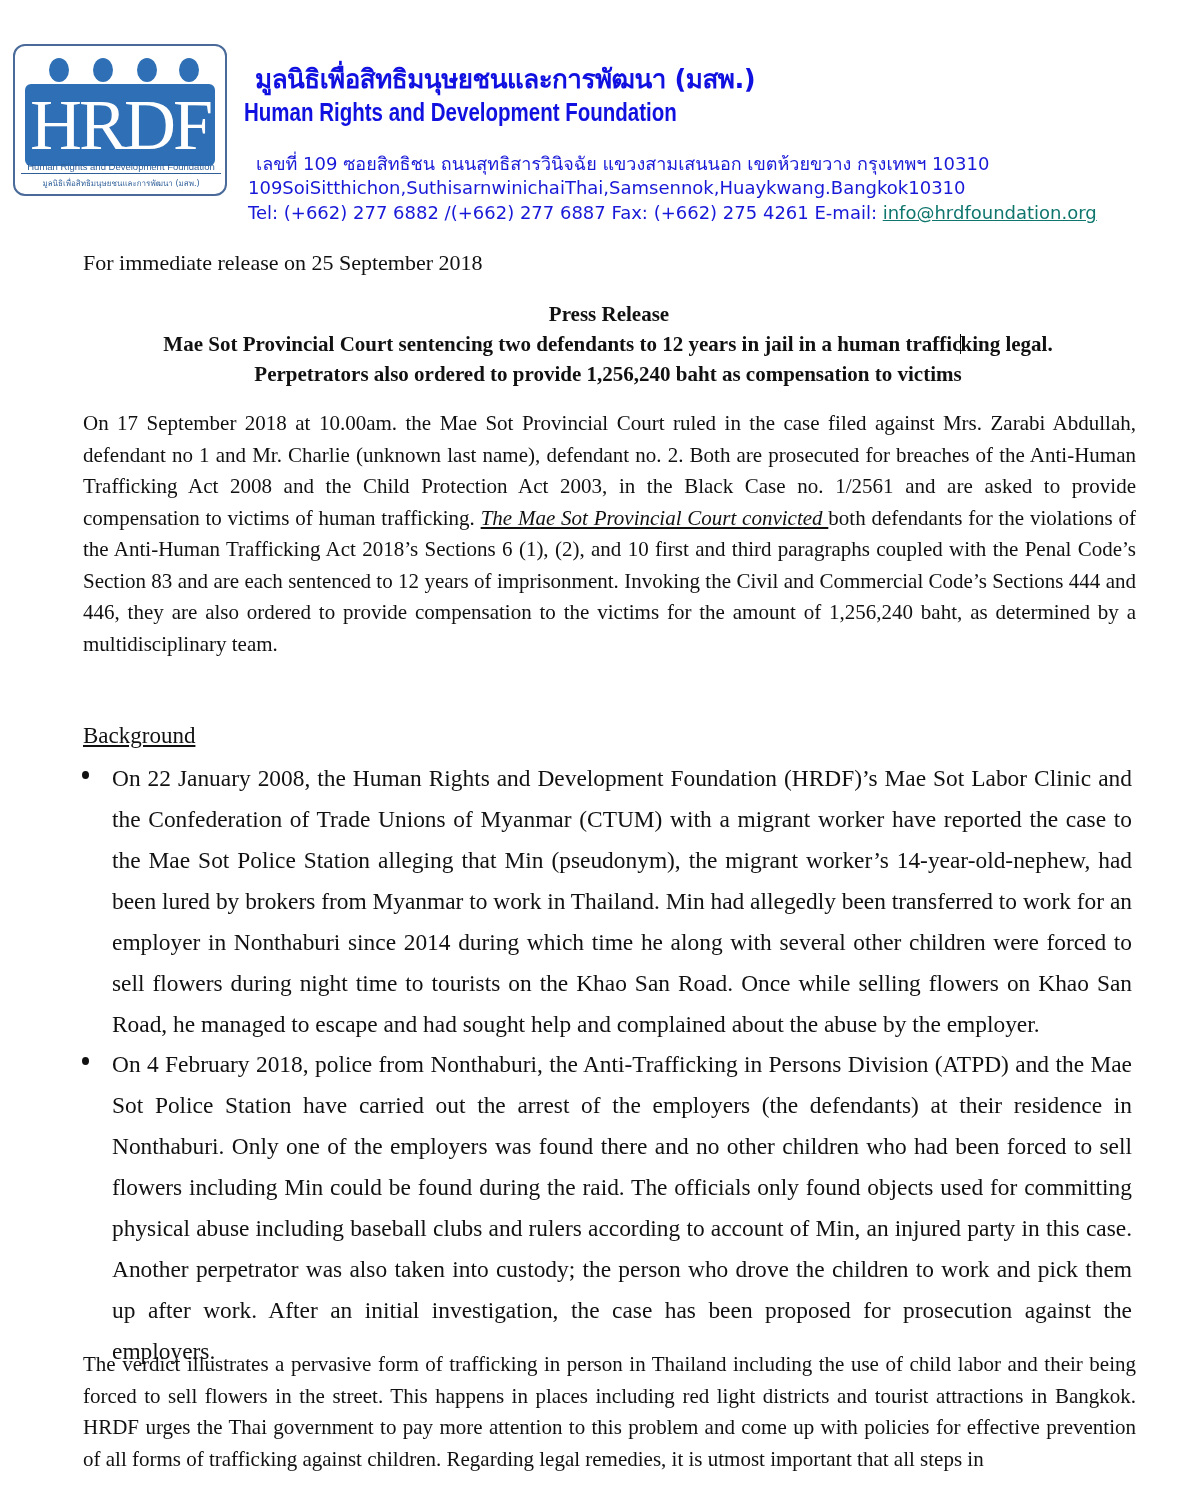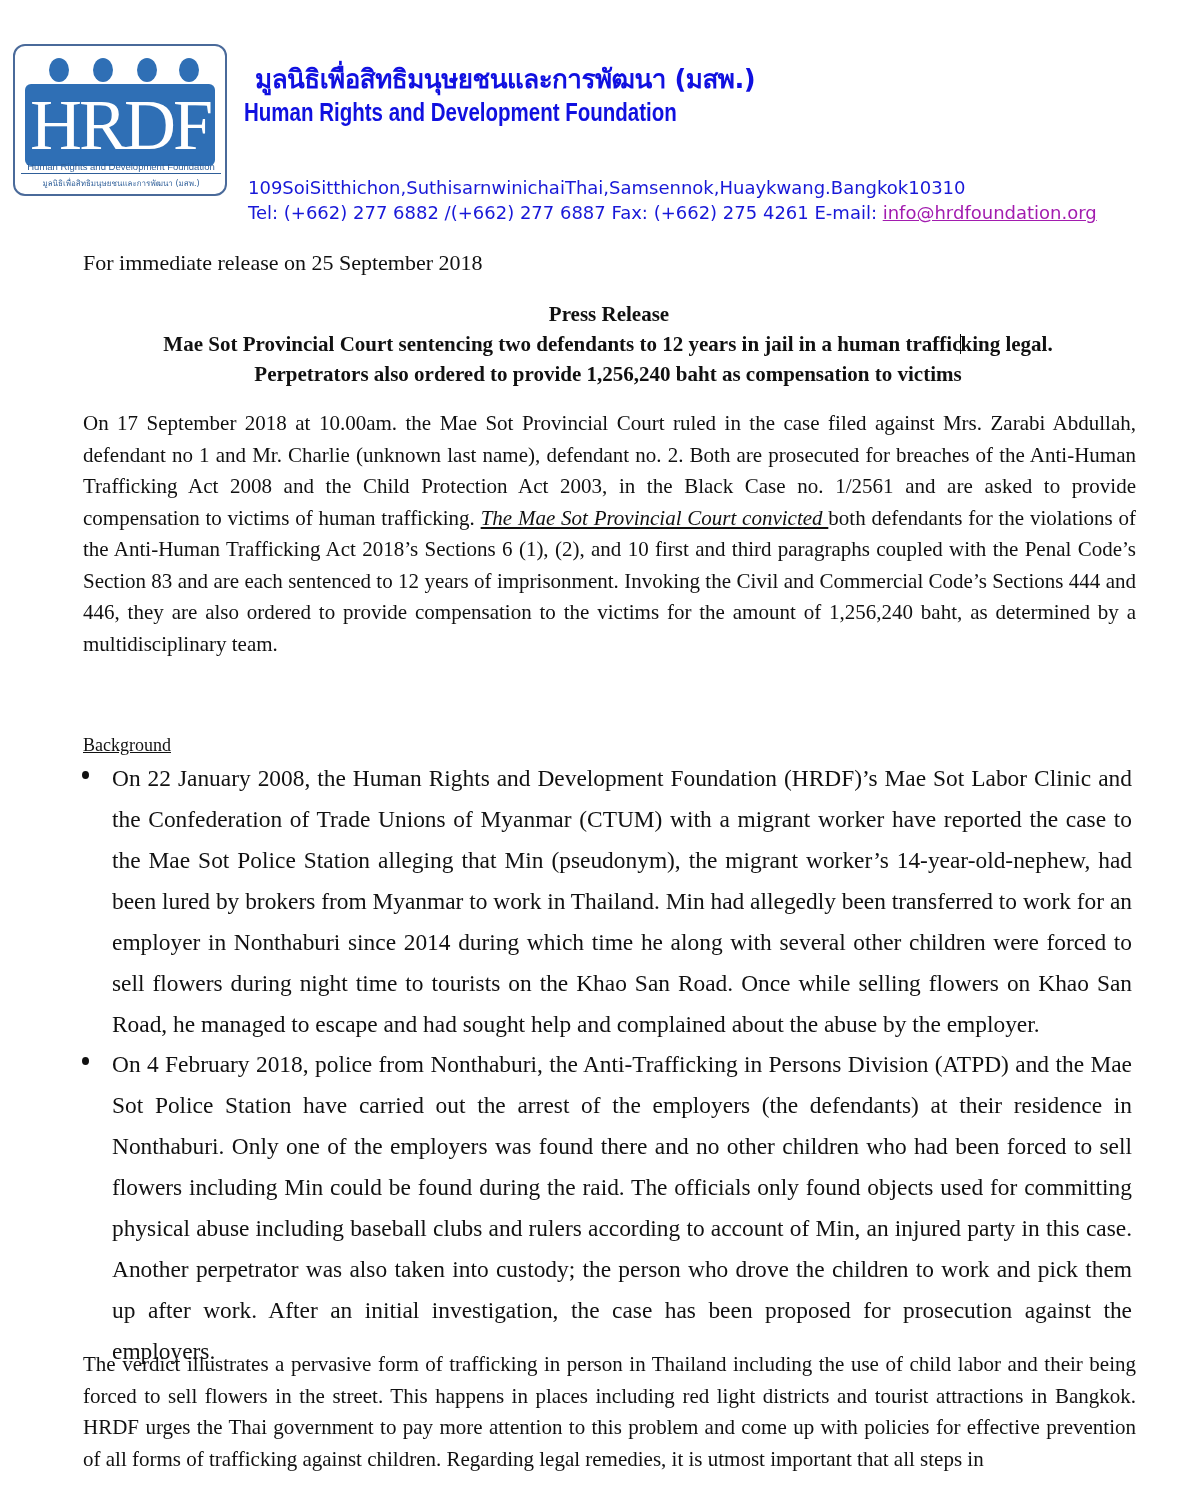--- a/index.html
+++ b/index.html
@@ -44,21 +44,21 @@
       color: #1010e0; white-space: nowrap; transform: scaleX(0.82); transform-origin: left top;
     }
     .addr {
       position: absolute; left: 248px; width: 888px;
       font-family: "DejaVu Sans", sans-serif; font-size: 18px; color: #1818d8;
       white-space: nowrap; line-height: 22px;
     }
     .addr-thai { top: 153px; left: 256px; }
     .addr-en { top: 177px; display: flex; justify-content: flex-start; }
     .addr-tel { top: 202px; }
-    .addr-tel a { color: #a21caf; text-decoration: underline; }
+    .addr-tel a { color: #0f766e; text-decoration: underline; }
 
     
     .serif { font-family: "Liberation Serif", serif; color: #111; }
     .release-date {
       position: absolute; left: 83px; top: 250px; font-size: 22px;
     }
     .heading {
       position: absolute; left: 0; width: 1186px; text-align: center;
       font-weight: bold; font-size: 21px; white-space: nowrap;
     }
@@ -67,21 +67,21 @@
     .h3 { top: 362px; left: 15px; }
     .cursor { display: inline-block; width: 1px; height: 20px; background: #000; vertical-align: -3px; margin: 0 -1px; }
 
     .para {
       position: absolute; left: 83px; width: 1053px;
       font-size: 21px; line-height: 31.5px; text-align: justify;
     }
     .para.p1 { top: 408px; }
     .para em { text-decoration: underline; }
     .bg-label {
-      position: absolute; left: 83px; top: 723px; font-size: 18px; text-decoration: underline; margin-top: 12px;
+      position: absolute; left: 83px; top: 723px; font-size: 23px; text-decoration: underline;
     }
     .bullet {
       position: absolute; left: 112px; width: 1020px;
       font-size: 23.4px; line-height: 41px; text-align: justify;
     }
     .bullet::before {
       content: ""; position: absolute; left: -30px; top: 13px; width: 7px; height: 8px;
       border-radius: 50%; background: #111;
     }
     .b1 { top: 758px; }
@@ -102,20 +102,21 @@
     </div>
     <div class="bar"></div>
     <div class="letters">HRDF</div>
     <div class="en">Human Rights and Development Foundation</div>
     <div class="th">มูลนิธิเพื่อสิทธิมนุษยชนและการพัฒนา (มสพ.)</div>
   </div>
 
   <div class="org-thai">มูลนิธิเพื่อสิทธิมนุษยชนและการพัฒนา (มสพ.)</div>
   <div class="org-en">Human Rights and Development Foundation</div>
 
+  <div class="addr addr-thai">เลขที่ 109 ซอยสิทธิชน ถนนสุทธิสารวินิจฉัย  แขวงสามเสนนอก เขตห้วยขวาง กรุงเทพฯ 10310</div>
   <div class="addr addr-en">
     <span>109</span>
     <span>Soi</span>
     <span>Sitthichon,</span>
     <span>Suthisarnwinichai</span>
     <span>Thai,</span>
     <span>Samsennok,</span>
     <span>Huaykwang.</span>
     <span>Bangkok</span>
     <span>10310</span>

